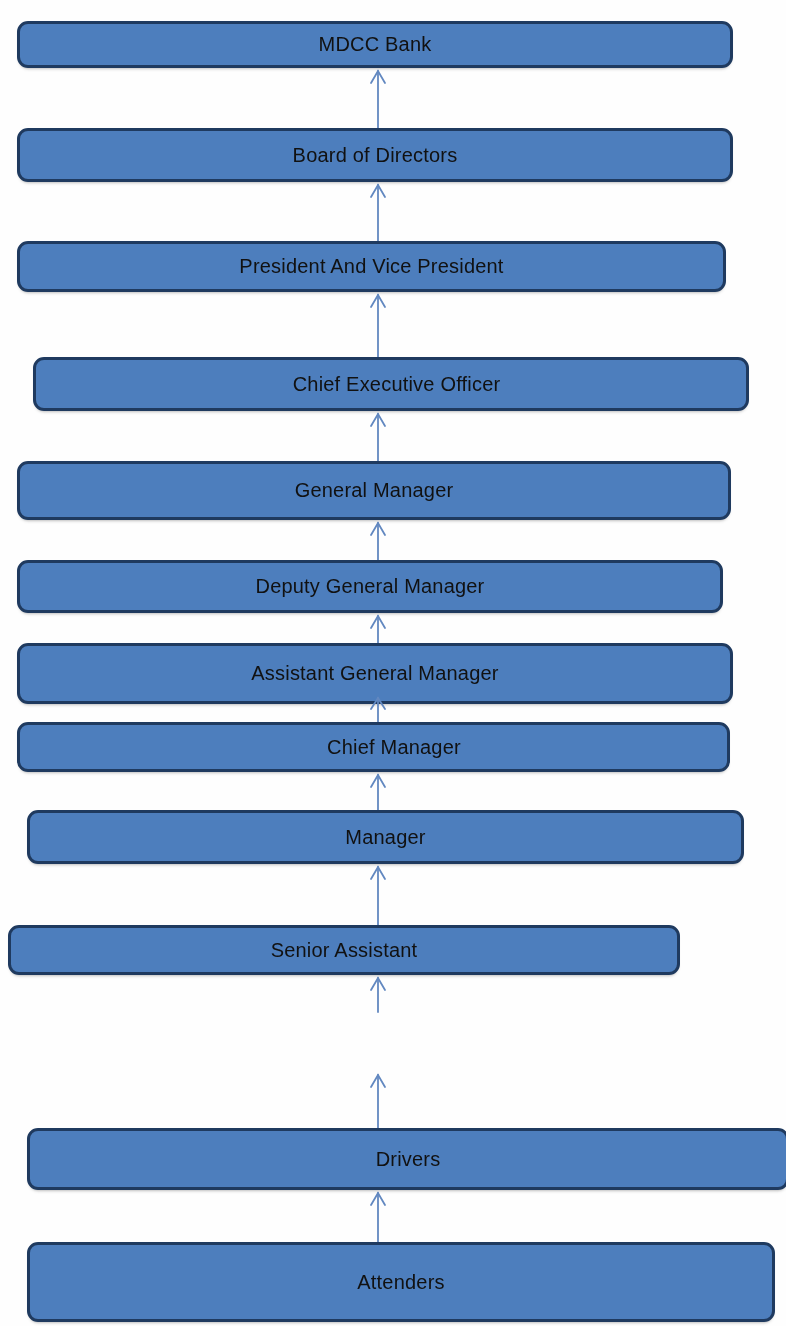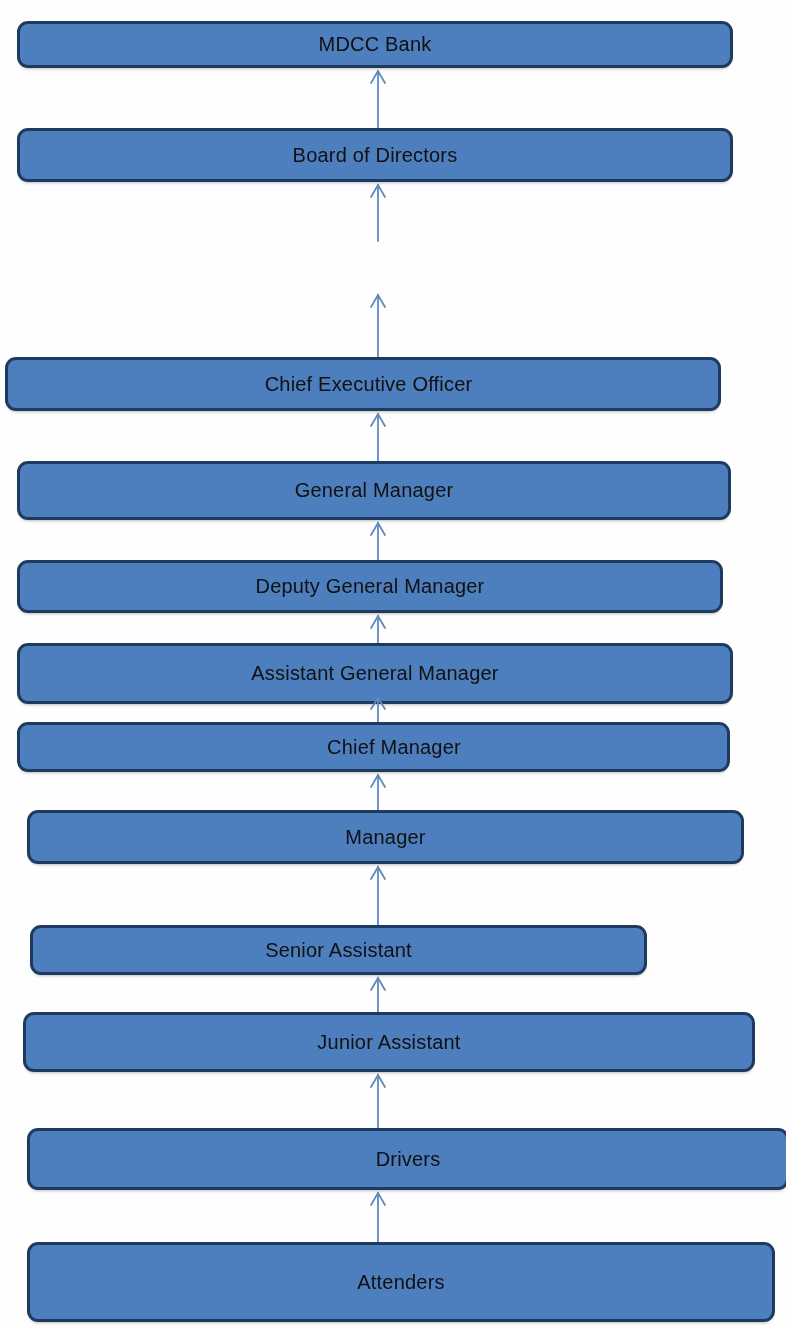--- a/index.html
+++ b/index.html
@@ -61,27 +61,30 @@
 
   <div class="node" style="left:17px;  top:128px;  width:716px; height:54px;">
     <span class="label">Board of Directors</span>
   </div>
 
   <svg class="arrow" style="top:182px;" width="22" height="59">
     <line x1="11" y1="3" x2="11" y2="59"></line>
       <path d="M4 15 L11 3 L18 15"></path>
   </svg>
 
+  <div class="node" style="left:17px;  top:241px;  width:709px; height:51px;">
+    <span class="label">President And Vice President</span>
+  </div>
 
   <svg class="arrow" style="top:292px;" width="22" height="65">
     <line x1="11" y1="3" x2="11" y2="65"></line>
       <path d="M4 15 L11 3 L18 15"></path>
   </svg>
 
-  <div class="node" style="left:5px;  top:357px;  width:716px; height:54px;padding-left:11px;">
+  <div class="node" style="left:33px;  top:357px;  width:716px; height:54px;padding-left:11px;">
     <span class="label">Chief Executive Officer</span>
   </div>
 
   <svg class="arrow" style="top:411px;" width="22" height="50">
     <line x1="11" y1="3" x2="11" y2="50"></line>
       <path d="M4 15 L11 3 L18 15"></path>
   </svg>
 
   <div class="node" style="left:17px;  top:461px;  width:714px; height:59px;">
     <span class="label">General Manager</span>
@@ -121,32 +124,29 @@
 
   <div class="node" style="left:27px;  top:810px;  width:717px; height:54px;">
     <span class="label">Manager</span>
   </div>
 
   <svg class="arrow" style="top:864px;" width="22" height="61">
     <line x1="11" y1="3" x2="11" y2="61"></line>
       <path d="M4 15 L11 3 L18 15"></path>
   </svg>
 
-  <div class="node" style="left:30px;  top:925px;  width:617px; height:50px;">
+  <div class="node" style="left:8px;  top:925px;  width:672px; height:50px;">
     <span class="label">Senior Assistant</span>
   </div>
 
   <svg class="arrow" style="top:975px;" width="22" height="37">
     <line x1="11" y1="3" x2="11" y2="37"></line>
       <path d="M4 15 L11 3 L18 15"></path>
   </svg>
 
-  <div class="node" style="left:23px;  top:1012px; width:732px; height:60px;">
-    <span class="label">Junior Assistant</span>
-  </div>
 
   <svg class="arrow" style="top:1072px;" width="22" height="56">
     <line x1="11" y1="3" x2="11" y2="56"></line>
       <path d="M4 15 L11 3 L18 15"></path>
   </svg>
 
   <div class="node" style="left:27px;  top:1128px; width:762px; height:62px;align-items:center;">
     <span class="label">Drivers</span>
   </div>
 

